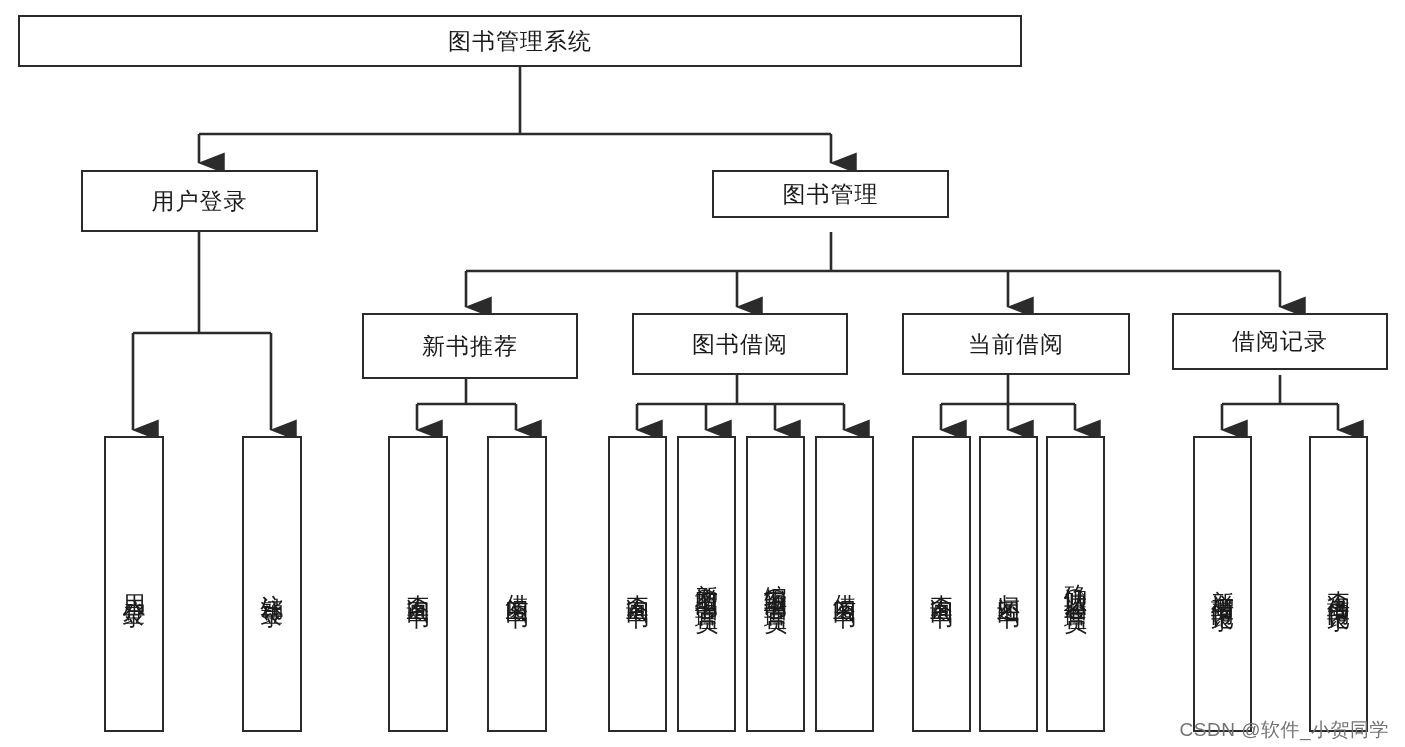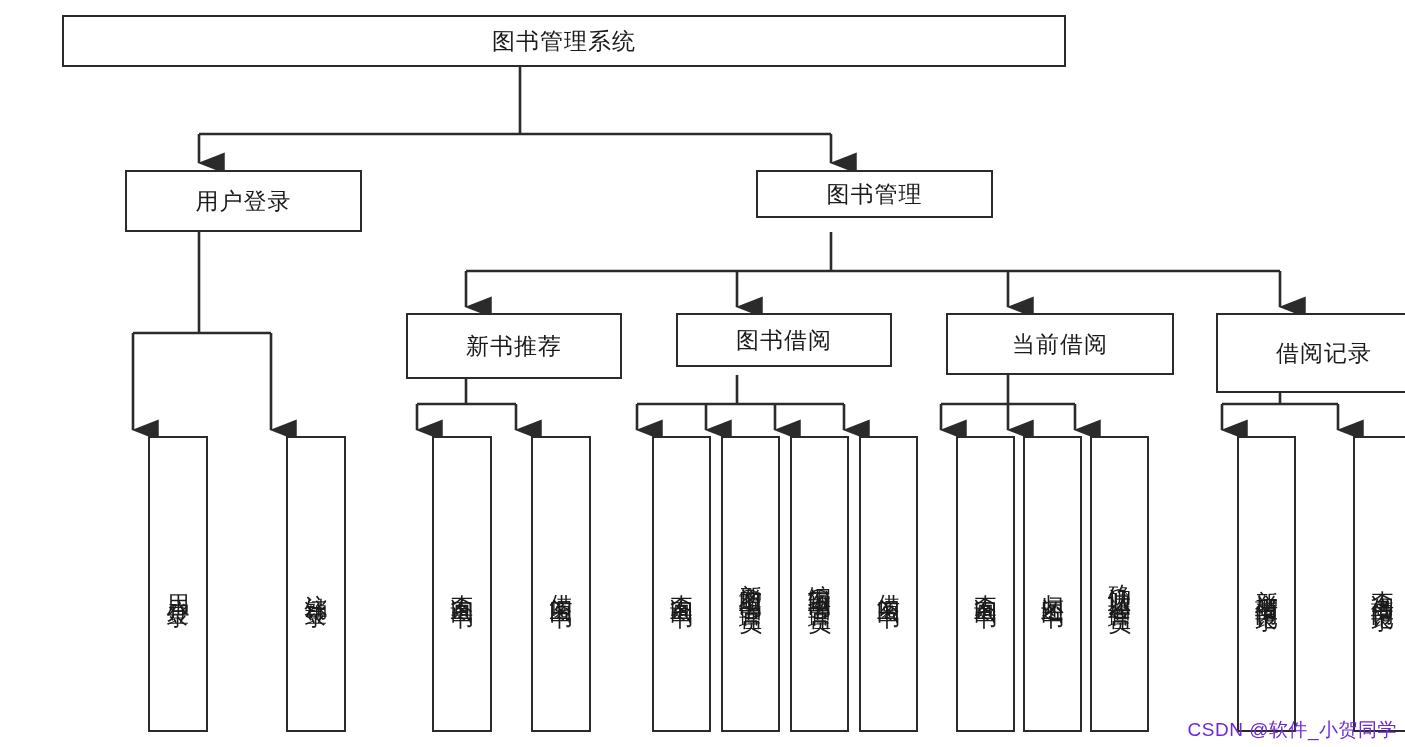--- a/index.html
+++ b/index.html
@@ -27,21 +27,20 @@
   }
   .node {
     position: absolute;
     box-sizing: border-box;
     border: 2px solid #2b2b2b;
     background: #ffffff;
     display: flex;
     align-items: center;
     justify-content: center;
     color: #1a1a1a;
-    margin-left: 44px;
   }
   .node.horiz {
     font-size: 23px;
     letter-spacing: 1px;
   }
   .node.vert {
     writing-mode: vertical-rl;
     text-orientation: upright;
     font-size: 23px;
     letter-spacing: 4px;
@@ -54,24 +53,24 @@
   }
   .node .label {
     display: block;
   }
   .node.vert .label {
     writing-mode: vertical-rl;
     text-orientation: upright;
   }
   #watermark {
     position: absolute;
-    right: 8px;
+    right: 16px;
     bottom: 4px;
     font-size: 19px;
-    color: #6d28d9;
+    color: #737373;
     letter-spacing: 0.5px;
     white-space: nowrap;
   }
 </style>
 </head>
 <body>
 
 <div id="canvas">
 
   <svg class="links" viewBox="0 0 1405 747">
@@ -132,27 +131,27 @@
   <div class="node horiz" style="left:81px; top:170px; width:237px; height:62px;">
     <span class="label">用户登录</span>
   </div>
   <div class="node horiz" style="left:712px; top:170px; width:237px; height:48px;">
     <span class="label">图书管理</span>
   </div>
 
   <div class="node horiz" style="left:362px; top:313px; width:216px; height:66px;">
     <span class="label">新书推荐</span>
   </div>
-  <div class="node horiz" style="left:632px; top:313px; width:216px; height:54px;">
+  <div class="node horiz" style="left:632px; top:313px; width:216px; height:62px;">
     <span class="label">图书借阅</span>
   </div>
   <div class="node horiz" style="left:902px; top:313px; width:228px; height:62px;">
     <span class="label">当前借阅</span>
   </div>
-  <div class="node horiz" style="left:1172px; top:313px; width:216px; height:80px;justify-content:center;">
+  <div class="node horiz" style="left:1172px; top:313px; width:216px; height:57px;justify-content:center;">
     <span class="label">借阅记录</span>
   </div>
 
   <div class="node vert" style="left:104px; top:436px; width:60px; height:296px;">
     <span class="label">用户登录</span>
   </div>
   <div class="node vert" style="left:242px; top:436px; width:60px; height:296px;">
     <span class="label">注销登录</span>
   </div>
 

